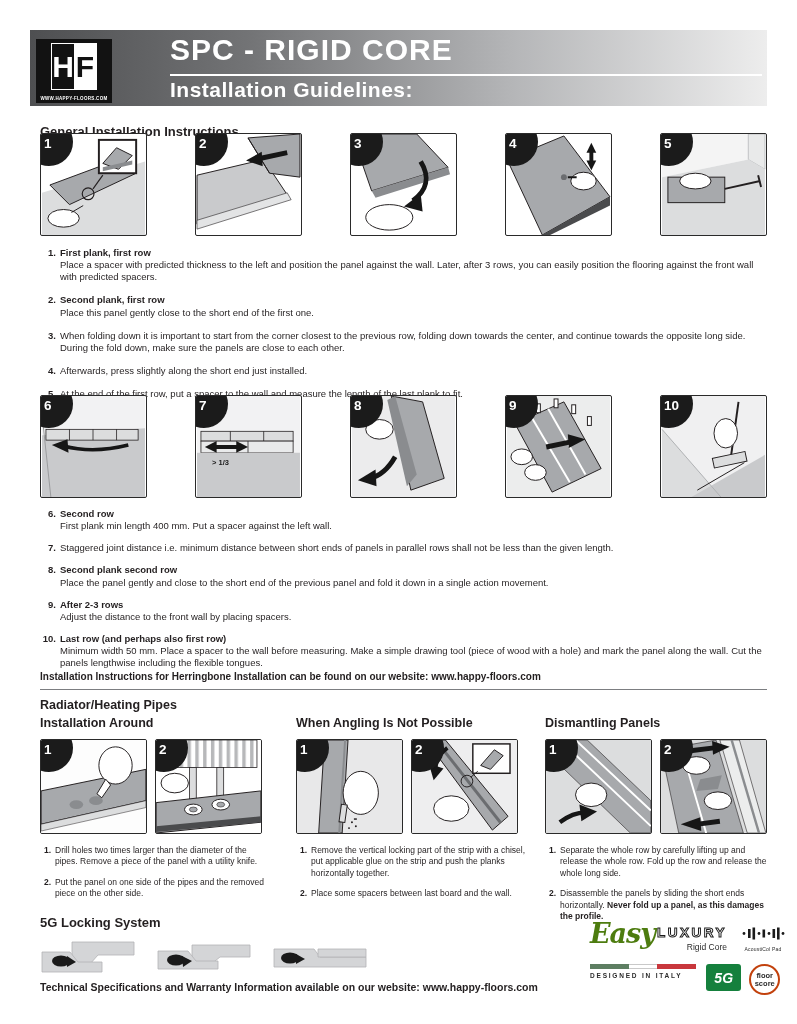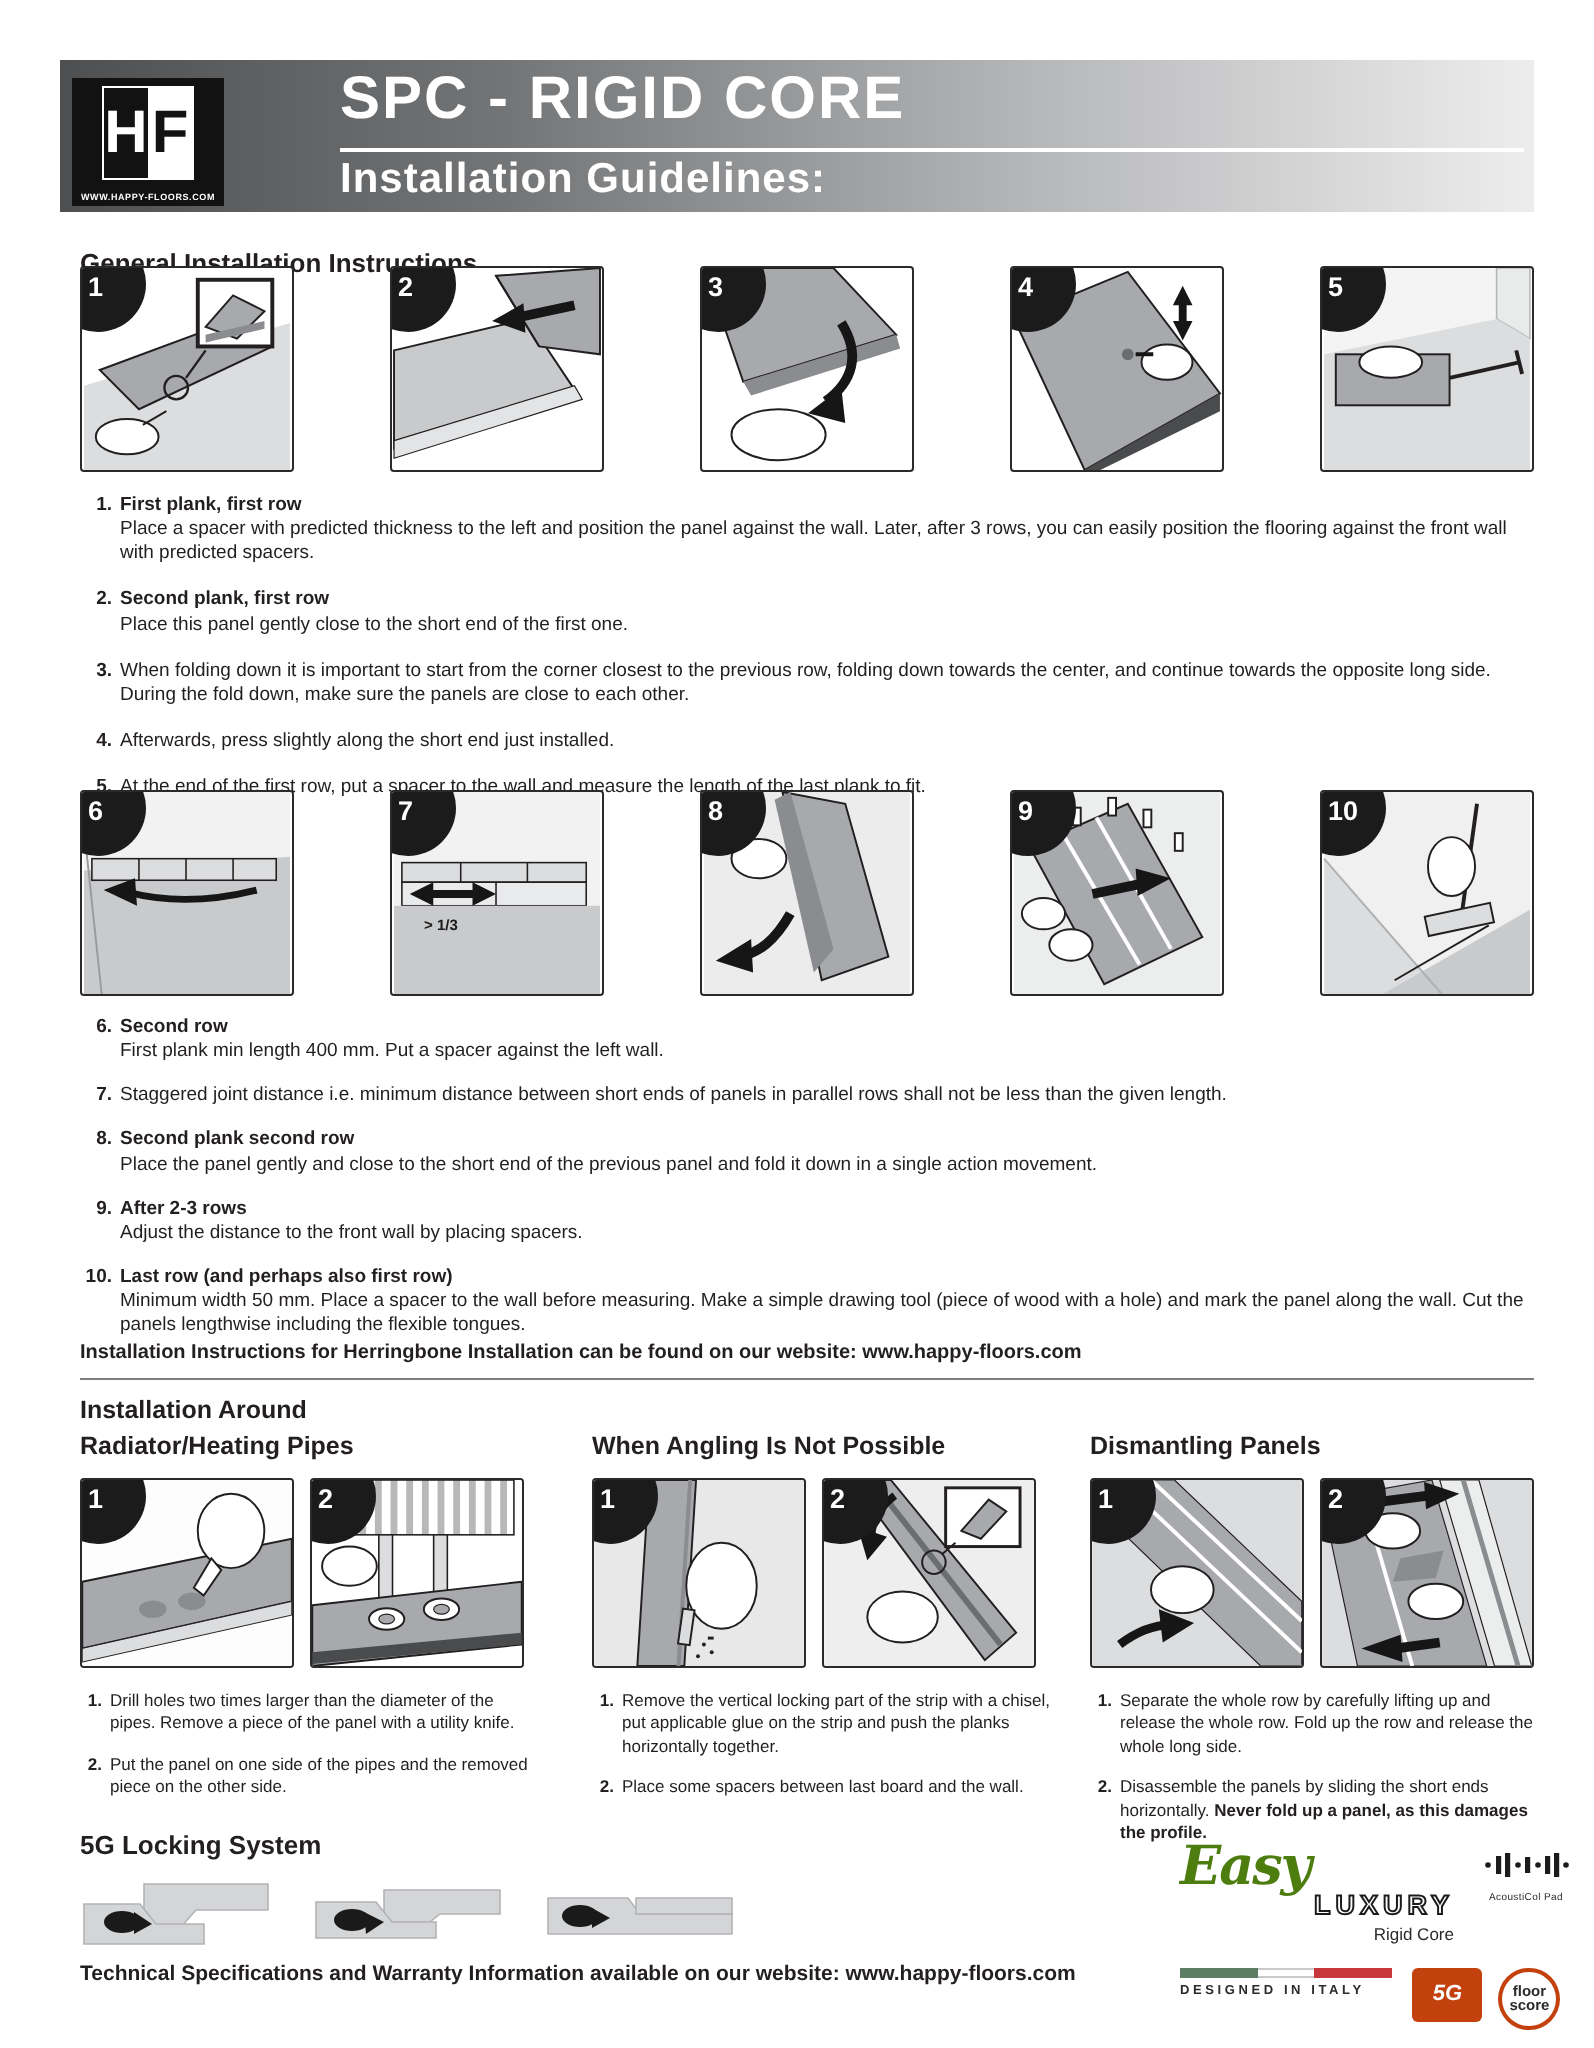--- a/index.html
+++ b/index.html
@@ -84,21 +84,21 @@
   .rigid { font-size:8.5px; color:#2b2b2b; text-align:right; margin-top:2px; }
   .acouwrap { margin-left:14px; margin-top:6px; text-align:center; }
   .acou-label { font-size:5px; color:#2b2b2b; margin-top:2px; letter-spacing:.2px; }
   .brandrow2 { display:flex; align-items:flex-start; margin-top:12px; }
   .italy { width:106px; }
   .italy-bar { display:flex; height:5px; width:106px; }
   .italy-bar .g { background:#5d7e62; flex:4; }
   .italy-bar .w { background:#fff; border-top:1px solid #c9c9c9; border-bottom:1px solid #c9c9c9; flex:3; }
   .italy-bar .r { background:#c8373c; flex:4; }
   .italy-label { font-size:6.5px; font-weight:bold; letter-spacing:1.8px; color:#2b2b2b; margin-top:3px; white-space:nowrap; }
-  .fiveg { margin-left:10px; width:36px; height:27px; background:#c2410c; border-radius:3px; display:flex; align-items:center; justify-content:center; color:#fff; font-weight:bold; font-style:italic; font-size:11px; }
+  .fiveg { margin-left:10px; width:36px; height:27px; background:#15803d; border-radius:3px; display:flex; align-items:center; justify-content:center; color:#fff; font-weight:bold; font-style:italic; font-size:14px; }
   .fscore { margin-left:8px; width:31px; height:31px; border:2px solid #c2410c; border-radius:50%; display:flex; flex-direction:column; align-items:center; justify-content:center; font-size:7.5px; font-weight:bold; line-height:1; color:#2b2b2b; }
 </style>
 </head>
 <body>
 
 <div id="page">
 
   <div class="header">
     <div class="logo">
       <div class="logo-inner">
@@ -317,22 +317,22 @@
     </div>
   </div>
 
   <div id="herringbone">Installation Instructions for Herringbone Installation can be found on our website: www.happy-floors.com</div>
   <div id="rule"></div>
 
   <div id="cols">
 
     <div class="col-a">
       <div class="col-heading">
+        <span>Radiator/Heating Pipes</span>
         <span>Installation Around</span>
-        <span>Radiator/Heating Pipes</span>
       </div>
       <div class="col-imgs">
         <div class="box cbox">
           <svg viewBox="0 0 107 95">
             <rect width="107" height="95" fill="#fdfdfd"></rect>
             <polygon points="0,52 107,30 107,62 0,86" fill="#a7a9ac" stroke="#231f20"></polygon>
             <polygon points="0,86 107,62 107,69 0,93" fill="#dcddde" stroke="#231f20" stroke-width=".5"></polygon>
             <ellipse cx="36" cy="66" rx="7" ry="4.5" fill="#8a8c8f"></ellipse>
             <ellipse cx="56" cy="62" rx="7" ry="4.5" fill="#8a8c8f"></ellipse>
             <ellipse cx="76" cy="26" rx="17" ry="19" fill="#fff" stroke="#231f20"></ellipse>
@@ -507,21 +507,21 @@
       </svg>
     </div>
   </div>
 
   <div id="technote">Technical Specifications and Warranty Information available on our website: www.happy-floors.com</div>
 
   <div id="logos">
     <div class="brandrow1">
       <span class="easy">Easy</span>
       <span class="luxwrap">
-        <span class="lux" style="display:block;margin-top:20px;">LUXURY</span>
+        <span class="lux" style="display:block;">LUXURY</span>
         <span class="rigid" style="display:block;">Rigid Core</span>
       </span>
       <span class="acouwrap">
         <svg width="44" height="13" viewBox="0 0 44 13">
           <g fill="#1b1b1b">
             <circle cx="3" cy="6.5" r="1.4"></circle>
             <rect x="7" y="2" width="2.6" height="9"></rect>
             <rect x="11.5" y=".5" width="2.6" height="12"></rect>
             <circle cx="18" cy="6.5" r="1.4"></circle>
             <rect x="21.5" y="2.5" width="2.6" height="8"></rect>

